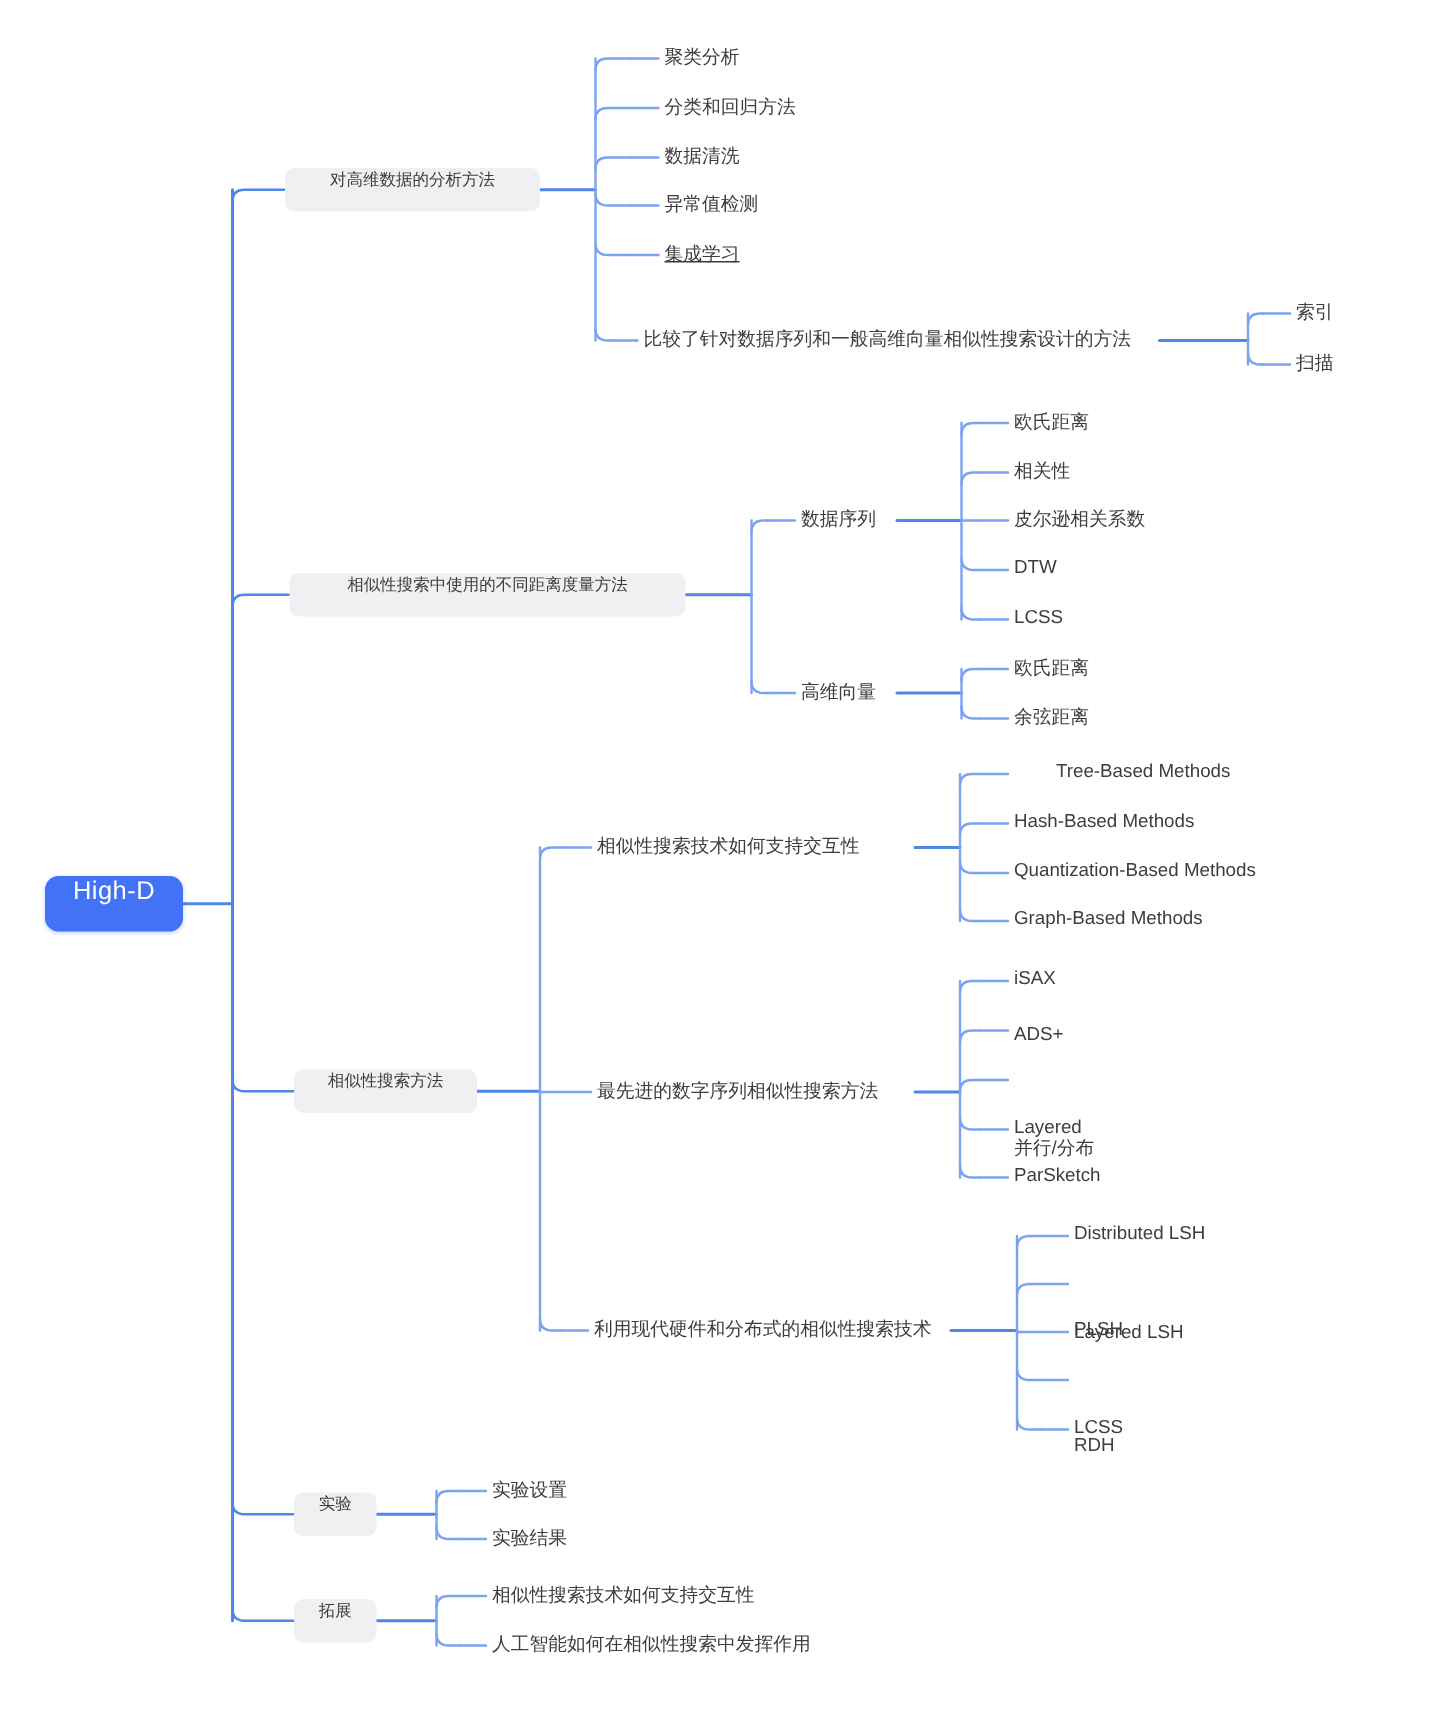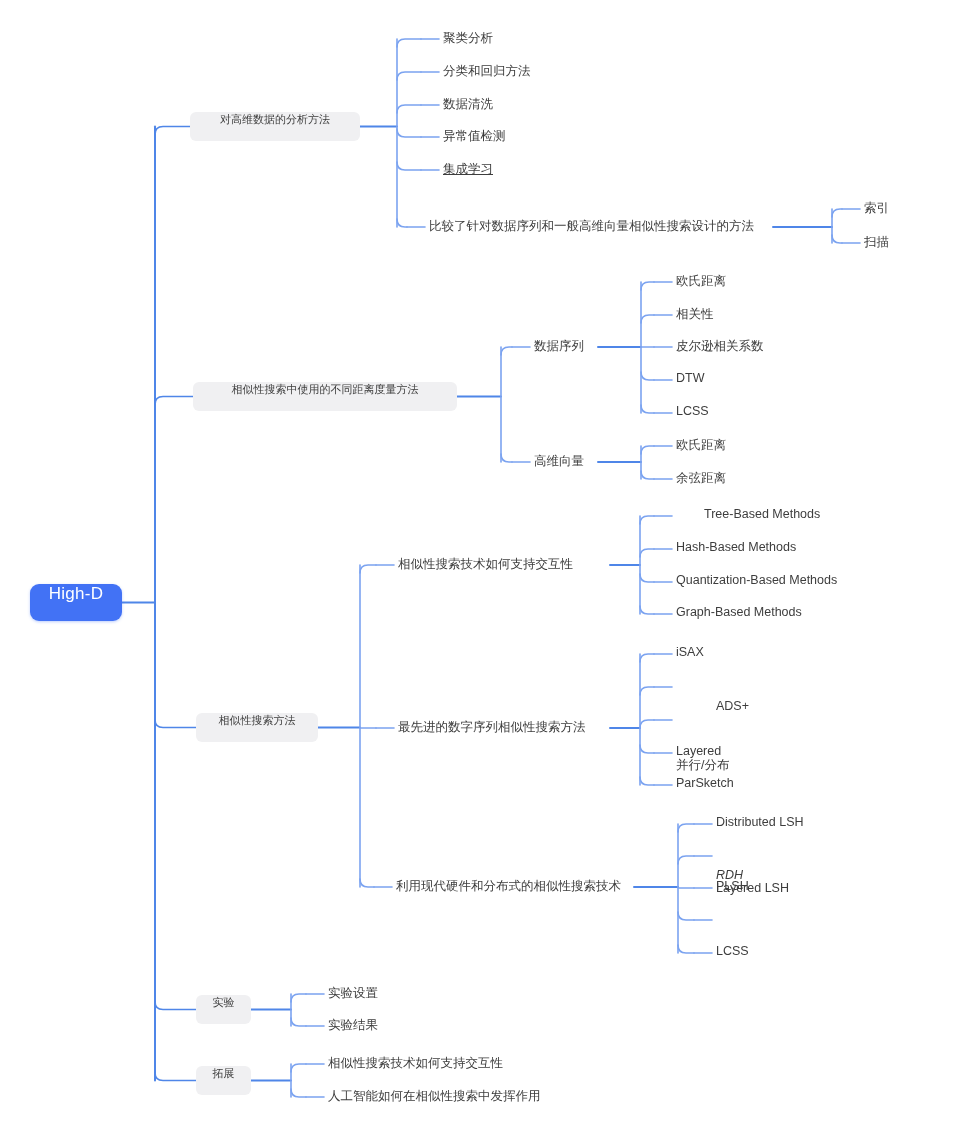--- a/index.html
+++ b/index.html
@@ -256,21 +256,21 @@
       </div>
       <div class="node node-leaf align-left" style="left: 676px; top: 605px; width: 170px; height: 18px;">
         <span>Graph-Based Methods</span>
       </div>
       <div class="node node-l2 align-left" style="left: 398px; top: 719px; width: 212px; height: 18px;">
         <span>最先进的数字序列相似性搜索方法</span>
       </div>
       <div class="node node-leaf align-left" style="left: 676px; top: 645px; width: 60px; height: 18px;">
         <span>iSAX</span>
       </div>
-      <div class="node node-leaf align-left" style="left: 676px; top: 699px; width: 60px; height: 18px; margin-left: 40px;">
+      <div class="node node-leaf align-left" style="left: 676px; top: 682px; width: 60px; height: 18px;">
         <span>ADS+</span>
       </div>
       <div class="node node-leaf align-left" style="left: 676px; top: 711px; width: 100px; height: 18px; margin-top: 46px;">
         <span>并行/分布</span>
       </div>
       <div class="node node-leaf align-left" style="left: 676px; top: 744px; width: 80px; height: 18px;">
         <span>Layered</span>
       </div>
       <div class="node node-leaf align-left" style="left: 676px; top: 776px; width: 90px; height: 18px;">
         <span>ParSketch</span>
@@ -280,21 +280,21 @@
       </div>
       <div class="node node-leaf align-left" style="left: 716px; top: 815px; width: 130px; height: 18px;">
         <span>Distributed LSH</span>
       </div>
       <div class="node node-leaf align-left" style="left: 716px; top: 881px; width: 120px; height: 18px;">
         <span>Layered LSH</span>
       </div>
       <div class="node node-leaf align-left" style="left: 716px; top: 879px; width: 70px; height: 18px;">
         <span>PLSH</span>
       </div>
-      <div class="node node-leaf align-left" style="left: 716px; top: 868px; width: 70px; height: 18px; font-style: italic;">
+      <div class="node node-leaf align-left" style="left: 716px; top: 956px; width: 70px; height: 18px;">
         <span>RDH</span>
       </div>
       <div class="node node-leaf align-left" style="left: 716px; top: 944px; width: 70px; height: 18px;">
         <span>LCSS</span>
       </div>
       <div class="node node-l1" style="left: 196px; top: 995px; width: 55px; height: 29px;">
         <span>实验</span>
       </div>
       <div class="node node-leaf align-left" style="left: 328px; top: 985px; width: 90px; height: 18px;">
         <span>实验设置</span>

